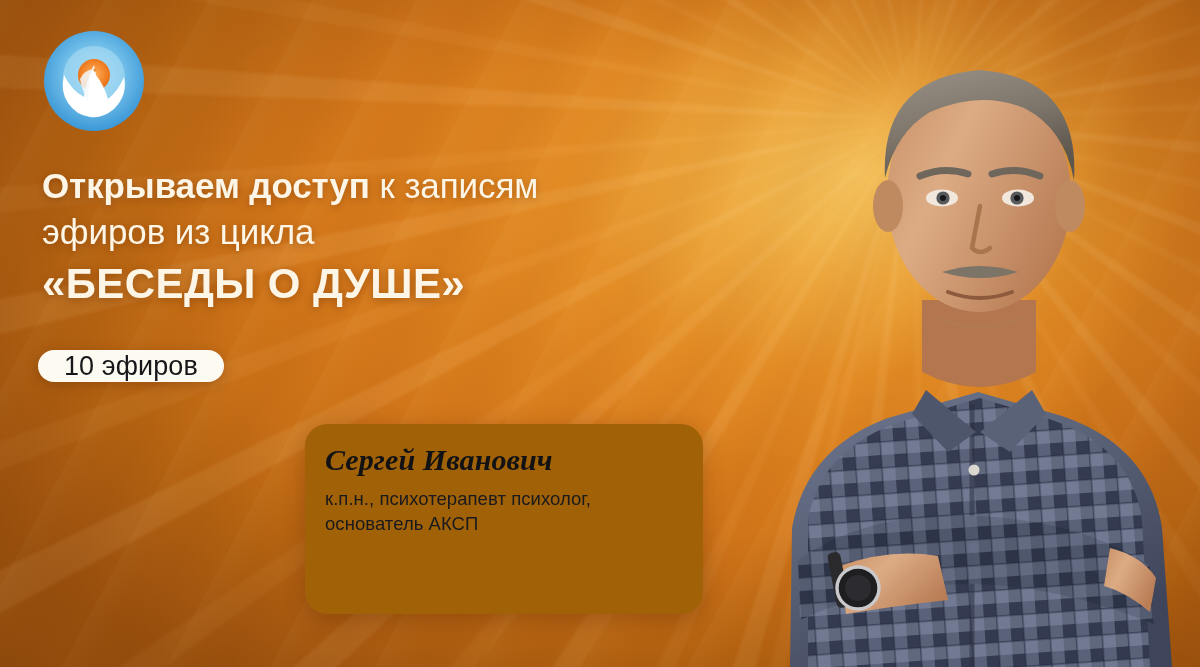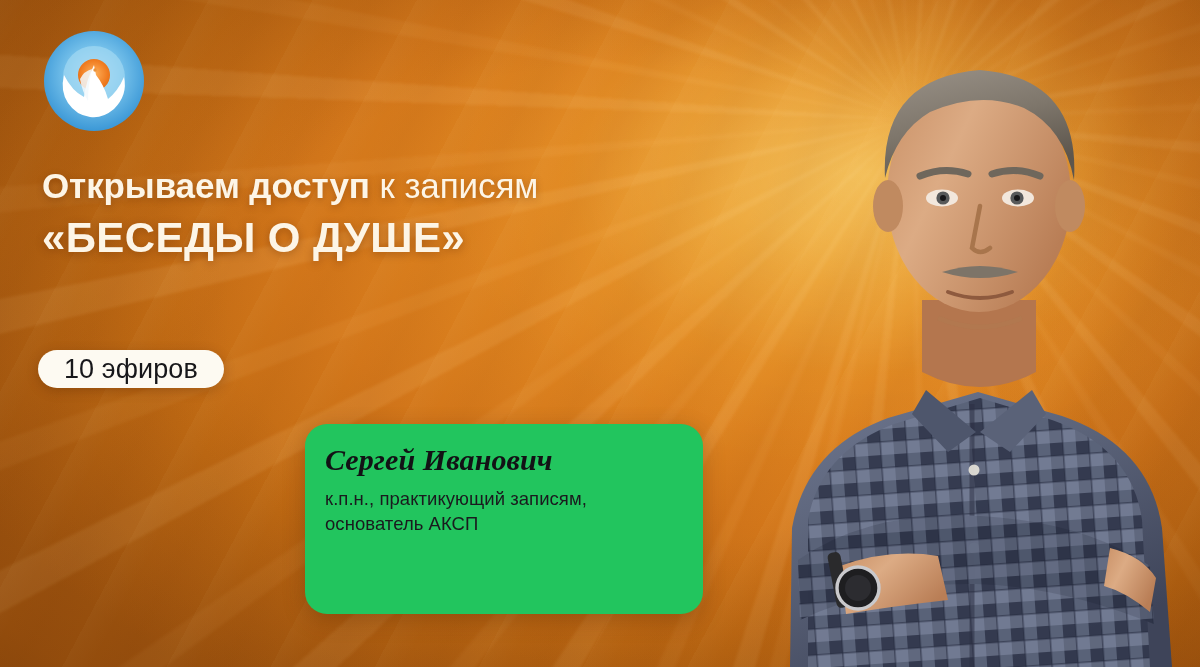--- a/index.html
+++ b/index.html
@@ -120,21 +120,21 @@
 
   
   .pill {
     position: absolute;
     left: 38px;
     top: 350px;
     z-index: 6;
     display: inline-flex;
     align-items: center;
     justify-content: center;
-    height: 38px;
+    height: 32px;
     padding: 0 26px;
     border-radius: 26px;
     background: #fdfaf2;
     color: #17171a;
     font-size: 27px;
     font-weight: 400;
     letter-spacing: 0.1px;
     box-shadow: 0 3px 12px rgba(86, 36, 2, 0.3);
   }
 
@@ -151,21 +151,21 @@
   .photo svg { display: block; width: 100%; height: 100%; }
 
   
   .name-card {
     position: absolute;
     left: 305px;
     top: 424px;
     width: 398px;
     height: 190px;
     z-index: 5;
-    background: #22c55e;
+    background: #a16207;
     border-radius: 22px;
     box-shadow: 0 6px 22px rgba(80, 34, 2, 0.3);
     padding: 18px 22px 0 20px;
     box-sizing: border-box;
     overflow: hidden;
   }
   .name-title {
     font-family: "Liberation Serif", "DejaVu Serif", serif;
     font-weight: 700;
     font-style: italic;
@@ -296,28 +296,29 @@
 
       <path d="M52 36 L54 46 Q62 56 66 70 Q76 62 82 48 Q86 66 72 80 Q60 90 48 88
                Q34 86 26 74 Q18 62 22 46 Q30 62 42 68 Q44 52 52 36 Z" fill="#ffffff"></path>
       <path d="M50 40 Q46 56 46 72 Q40 62 38 50 Q42 42 50 40 Z" fill="#f2f8fc" opacity="0.85"></path>
       <circle cx="53" cy="41" r="1.7" fill="#e9923a"></circle>
     </svg>
   </div>
 
   <div class="headline">
     <div class="head-line"><span class="head-strong">Открываем доступ</span><span> к записям</span></div>
+    <div class="head-line">эфиров из цикла</div>
     <div class="title-quote">«БЕСЕДЫ О ДУШЕ»</div>
   </div>
 
   <div class="pill">10 эфиров</div>
 
   <div class="name-card">
     <div class="name-title">
       <div>Сергей Иванович</div>
     </div>
     <div class="name-desc">
-      <div>к.п.н., практикующий записям,</div>
+      <div>к.п.н., психотерапевт психолог,</div>
       <div>основатель АКСП</div>
     </div>
   </div>
 
 </div>
 
 </body></html>

